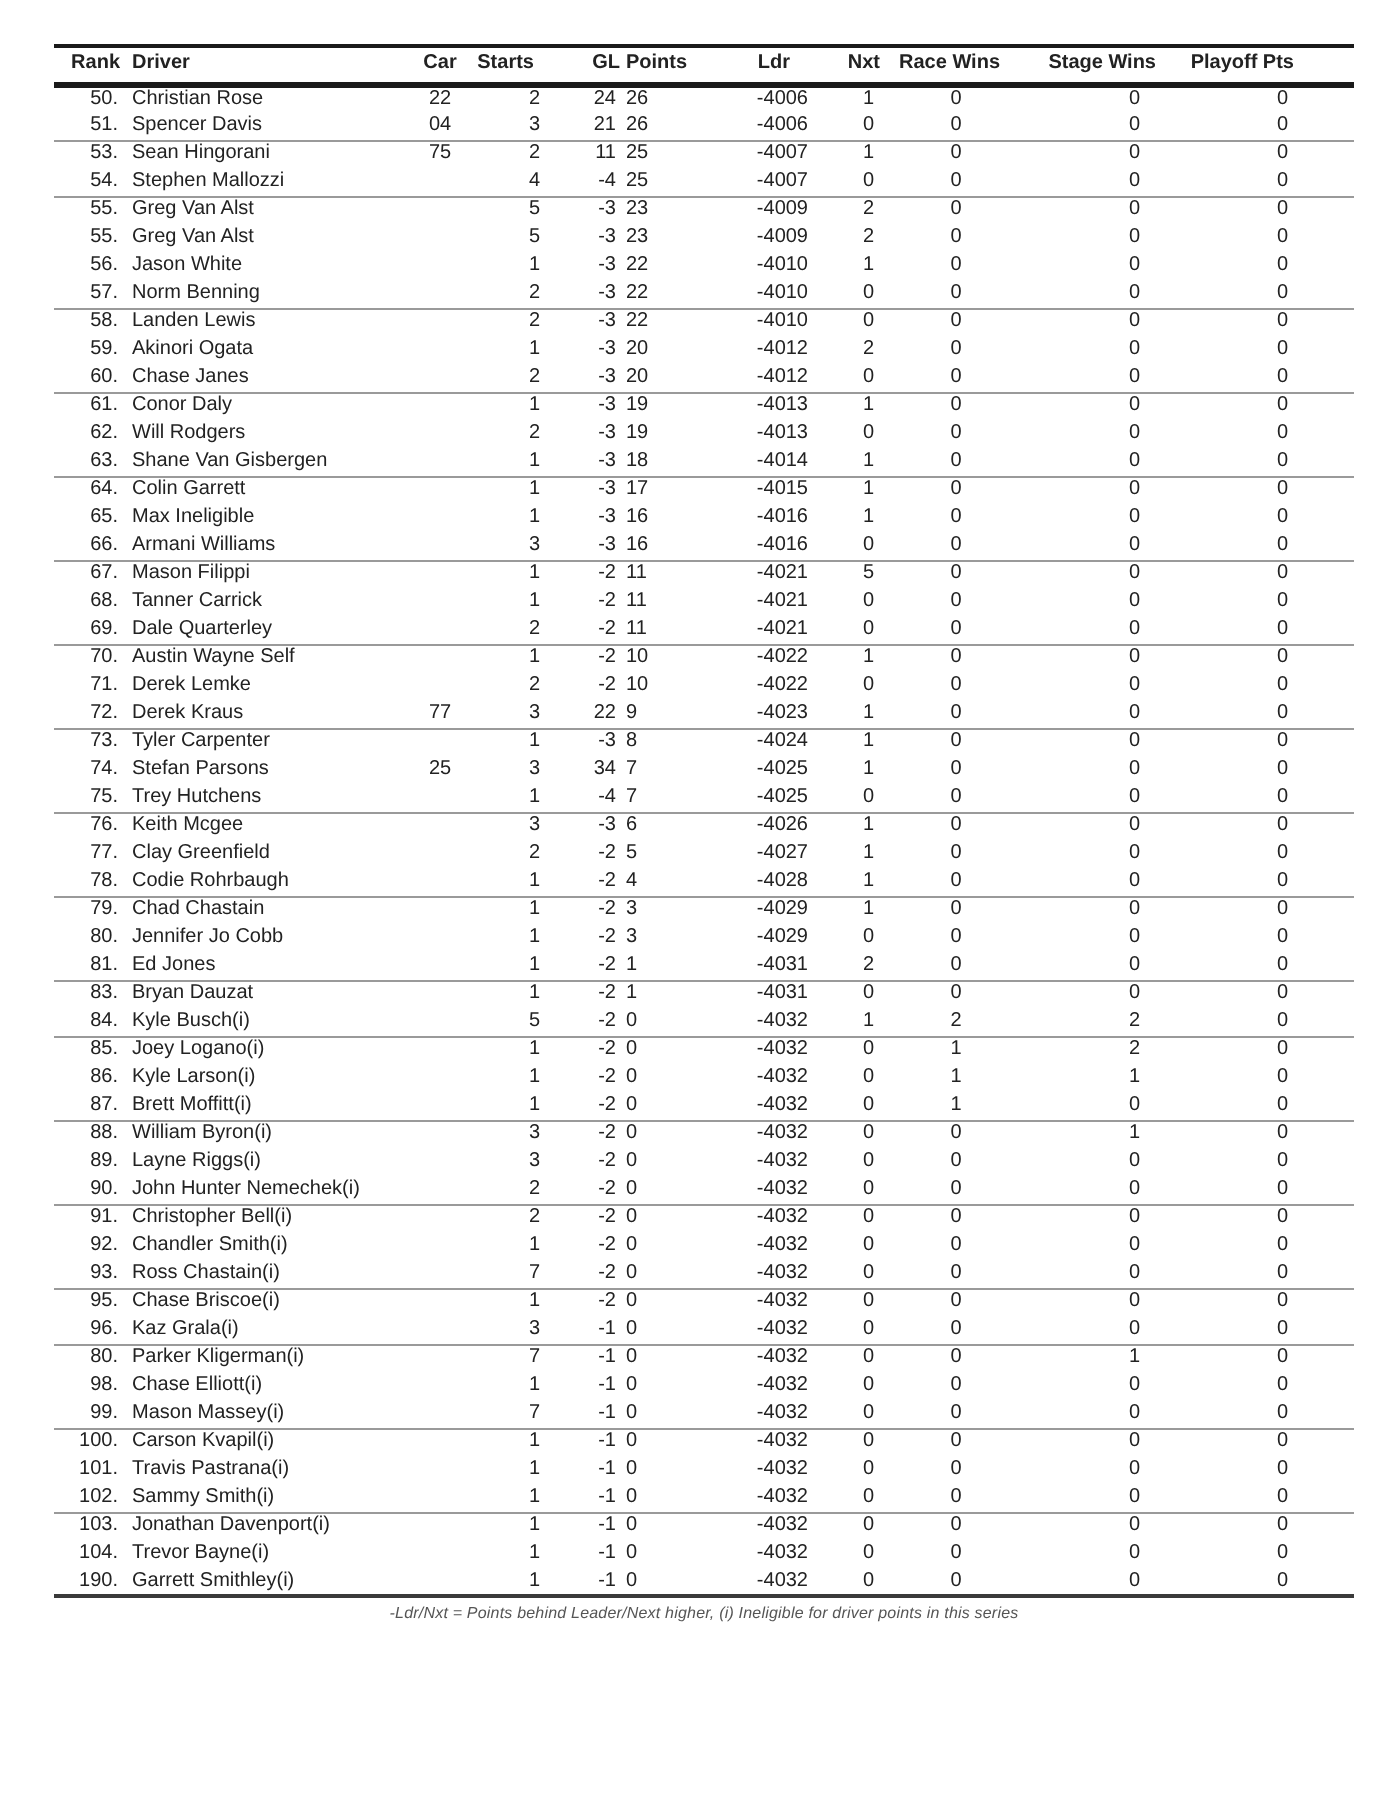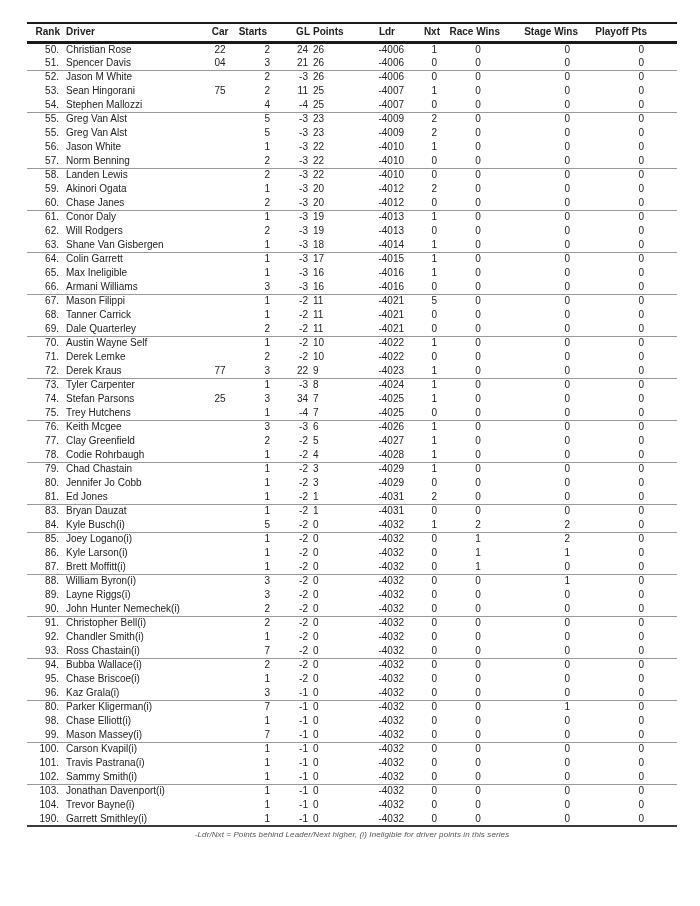--- a/index.html
+++ b/index.html
@@ -108,33 +108,20 @@
           <td>3</td>
           <td>21</td>
           <td>26</td>
           <td>-4006</td>
           <td>0</td>
           <td>0</td>
           <td>0</td>
           <td>0</td>
         </tr>
         <tr>
-          <td>52.</td>
-          <td>Jason M White</td>
-          <td></td>
-          <td>2</td>
-          <td>-3</td>
-          <td>26</td>
-          <td>-4006</td>
-          <td>0</td>
-          <td>0</td>
-          <td>0</td>
-          <td>0</td>
-        </tr>
-        <tr>
           <td>53.</td>
           <td>Sean Hingorani</td>
           <td>75</td>
           <td>2</td>
           <td>11</td>
           <td>25</td>
           <td>-4007</td>
           <td>1</td>
           <td>0</td>
           <td>0</td>
@@ -645,33 +632,20 @@
           <td>0</td>
           <td>0</td>
           <td>0</td>
           <td>0</td>
         </tr>
         <tr class="group-end">
           <td>93.</td>
           <td>Ross Chastain(i)</td>
           <td></td>
           <td>7</td>
-          <td>-2</td>
-          <td>0</td>
-          <td>-4032</td>
-          <td>0</td>
-          <td>0</td>
-          <td>0</td>
-          <td>0</td>
-        </tr>
-        <tr>
-          <td>94.</td>
-          <td>Bubba Wallace(i)</td>
-          <td></td>
-          <td>2</td>
           <td>-2</td>
           <td>0</td>
           <td>-4032</td>
           <td>0</td>
           <td>0</td>
           <td>0</td>
           <td>0</td>
         </tr>
         <tr>
           <td>95.</td>

